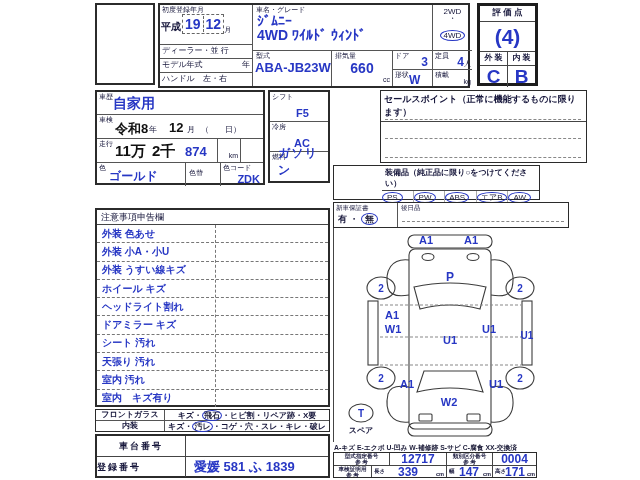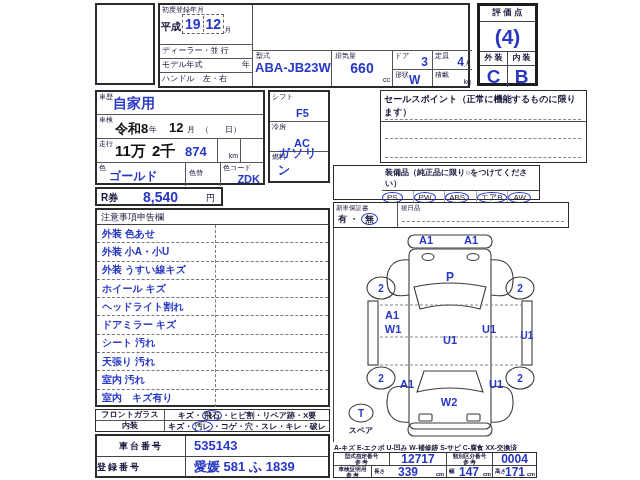--- a/index.html
+++ b/index.html
@@ -48,20 +48,31 @@
     <div class="cell lbl" style="left:0;top:39px;width:93px;height:14px;border-right:1px solid #555;border-top:1px solid #555;padding:2px 0 0 2px;">ディーラー・並 行</div>
     <div class="cell lbl" style="left:0;top:53px;width:93px;height:14px;border-right:1px solid #555;border-top:1px solid #555;padding:2px 2px 0 2px;display:flex;justify-content:space-between;">
       <span>モデル年式</span>
       <span>年</span>
     </div>
     <div class="cell lbl" style="left:0;top:67px;width:93px;height:14px;border-right:1px solid #555;border-top:1px solid #555;padding:2px 0 0 2px;">
       <span>ハンドル</span>
       <span style="margin-left:6px;">左・右</span>
     </div>
 
+    <div class="cell" style="left:93px;top:0;width:219px;height:45px;">
+      <div class="lbl7" style="padding:1px 0 0 3px;">車名・グレード</div>
+      <div class="val" style="font-size:14px;padding-left:4px;line-height:1.05;">ｼﾞﾑﾆｰ</div>
+      <div class="val" style="font-size:14px;padding-left:4px;line-height:1.05;">4WD ﾜｲﾙﾄﾞ ｳｨﾝﾄﾞ</div>
+
+      <div class="cell" style="right:0;top:0;width:40px;height:45px;border-left:1px solid #555;text-align:center;">
+        <div class="lbl" style="padding-top:3px;">2WD</div>
+        <div class="lbl" style="line-height:0.6;">・</div>
+        <div style="margin-top:2px;"><span class="circ lbl" style="font-size:8px;">4WD</span></div>
+      </div>
+    </div>
 
     <div class="cell" style="left:93px;top:45px;width:78px;height:36px;border-top:1px solid #555;">
       <div class="lbl7" style="padding:1px 0 0 3px;">型式</div>
       <div class="val" style="font-size:13px;padding-left:2px;">ABA-JB23W</div>
     </div>
     <div class="cell" style="left:171px;top:45px;width:61px;height:36px;border-top:1px solid #555;border-left:1px solid #555;">
       <div class="lbl7" style="padding:1px 0 0 3px;">排気量</div>
       <div class="val" style="font-size:14px;text-align:center;">660</div>
       <div class="lbl7" style="text-align:right;padding-right:2px;">cc</div>
     </div>
@@ -184,25 +195,20 @@
         <span>・</span>
         <span class="circ" style="font-size:9px;color:#23233f;">無</span>
       </div>
     </div>
     <div class="cell" style="left:64px;top:0;right:0;height:100%;">
       <div style="font-size:6.5px;padding:1px 0 0 3px;">後日品</div>
       <div class="dashline" style="margin:8px 4px 0 4px;"></div>
     </div>
   </div>
 
-  <div class="abs bx" style="left:95px;top:187px;width:128px;height:19px;">
-    <span style="position:absolute;left:4px;top:2px;font-size:10px;font-weight:bold;">R券</span>
-    <span class="val" style="position:absolute;left:46px;top:0px;font-size:14px;">8,540</span>
-    <span style="position:absolute;right:6px;top:3px;font-size:9px;">円</span>
-  </div>
 
   <div class="abs bx" style="left:95px;top:208px;width:235px;height:199px;">
     <div style="height:13px;font-size:9px;padding:1px 0 0 4px;border-bottom:1px solid #444;">注意事項申告欄</div>
     <div style="position:relative;height:182px;display:flex;flex-direction:column;">
       <div style="position:absolute;left:118px;top:0;bottom:0;border-left:1px dashed #777;"></div>
       <div class="notesrow">外装 色あせ</div>
       <div class="notesrow">外装 小A・小U</div>
       <div class="notesrow">外装 うすい線キズ</div>
       <div class="notesrow">ホイール キズ</div>
       <div class="notesrow">ヘッドライト割れ</div>
@@ -221,21 +227,20 @@
     </div>
     <div style="display:flex;height:10px;">
       <div style="width:68px;border-right:1px solid #555;text-align:center;font-size:8px;font-weight:bold;line-height:10px;">内装</div>
       <div style="flex:1;text-align:center;font-size:8px;font-weight:bold;line-height:10px;"><span>キズ・</span><span class="circ" style="font-size:8px;color:#23233f;padding:0 1px;">汚レ</span><span>・コゲ・穴・スレ・キレ・破レ</span></div>
     </div>
   </div>
 
   <div class="abs bx" style="left:95px;top:434px;width:235px;height:44px;">
     <div style="display:flex;height:20px;border-bottom:1px solid #444;">
       <div style="width:88px;border-right:1px solid #444;text-align:center;font-size:9px;font-weight:bold;line-height:20px;letter-spacing:2px;">車台番号</div>
-      <div class="val" style="flex:1;font-size:13px;line-height:20px;padding-left:8px;">535143</div>
     </div>
     <div style="display:flex;height:20px;">
       <div style="width:88px;border-right:1px solid #444;text-align:left;font-size:9px;font-weight:bold;line-height:20px;letter-spacing:2px;">登録番号</div>
       <div class="val" style="flex:1;font-size:13px;line-height:20px;padding-left:8px;">愛媛 581 ふ 1839</div>
     </div>
   </div>
 
   <div class="abs" style="left:333px;top:228px;width:207px;height:214px;border-left:1.5px solid #444;">
     <svg width="207" height="214" viewBox="0 0 207 214">
       <g stroke="#3c3c3c" fill="none" stroke-width="1.1">

